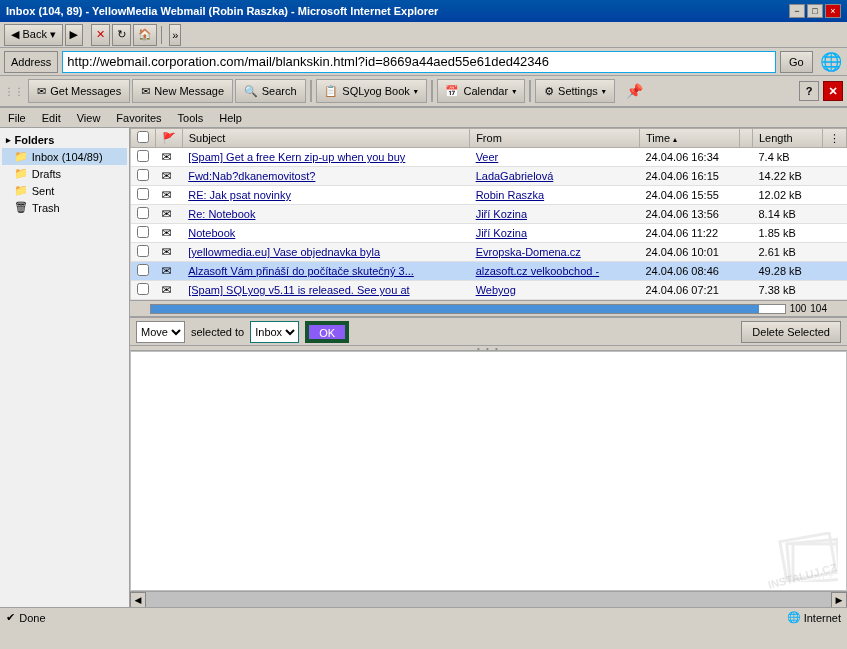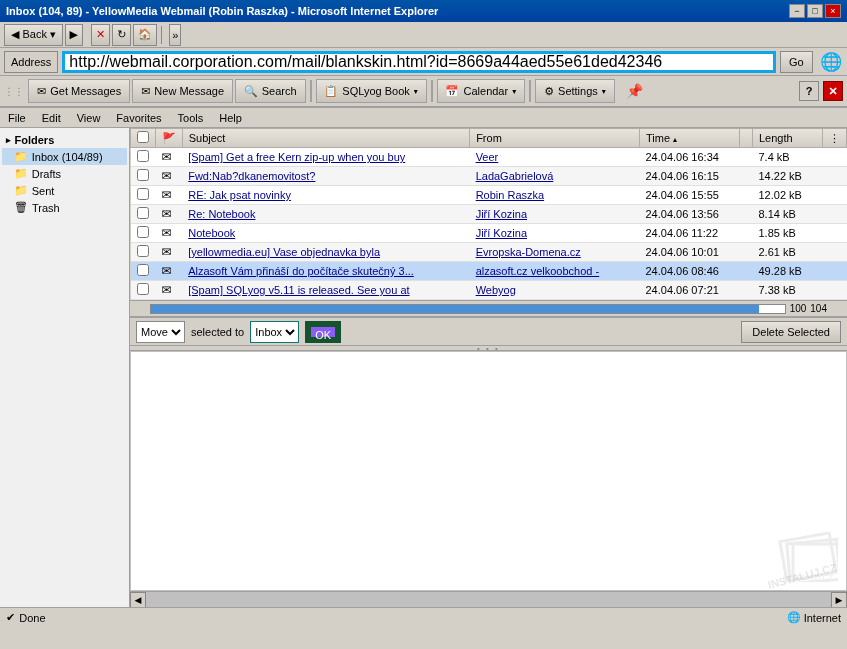--- a/index.html
+++ b/index.html
@@ -61,23 +61,23 @@
     .address-label {
       background: #d4d0c8;
       border: 1px solid #888;
       padding: 1px 6px;
       font-size: 11px;
       height: 22px;
       display: flex; align-items: center;
     }
     .address-input {
       flex: 1;
-      border: 3px solid #0ea5e9;
+      border: 1px solid #0ea5e9;
       padding: 1px 4px;
-      font-size: 16px;
+      font-size: 13px;
       height: 22px;
       background: white;
     }
     .go-btn {
       background: linear-gradient(to bottom, #e8e4dc, #c8c4bc);
       border: 1px solid #888;
       padding: 2px 8px;
       font-size: 11px;
       cursor: pointer;
       height: 22px;
@@ -222,22 +222,22 @@
     .selected-to-label { font-size: 11px; }
     .inbox-select {
       height: 22px;
       font-size: 11px;
       border: 1px solid #0f766e;
       background: white;
     }
     .ok-btn {
       background: #8b5cf6;
       color: white;
-      border: 6px solid #14532d;
-      padding: 2px 4px;
+      border: 4px solid #14532d;
+      padding: 2px 10px;
       font-size: 11px;
       cursor: pointer;
       height: 22px;
     }
     .delete-selected-btn {
       margin-left: auto;
       background: linear-gradient(to bottom, #e8e4dc, #c8c4bc);
       border: 1px solid #888;
       padding: 2px 10px;
       font-size: 11px;

